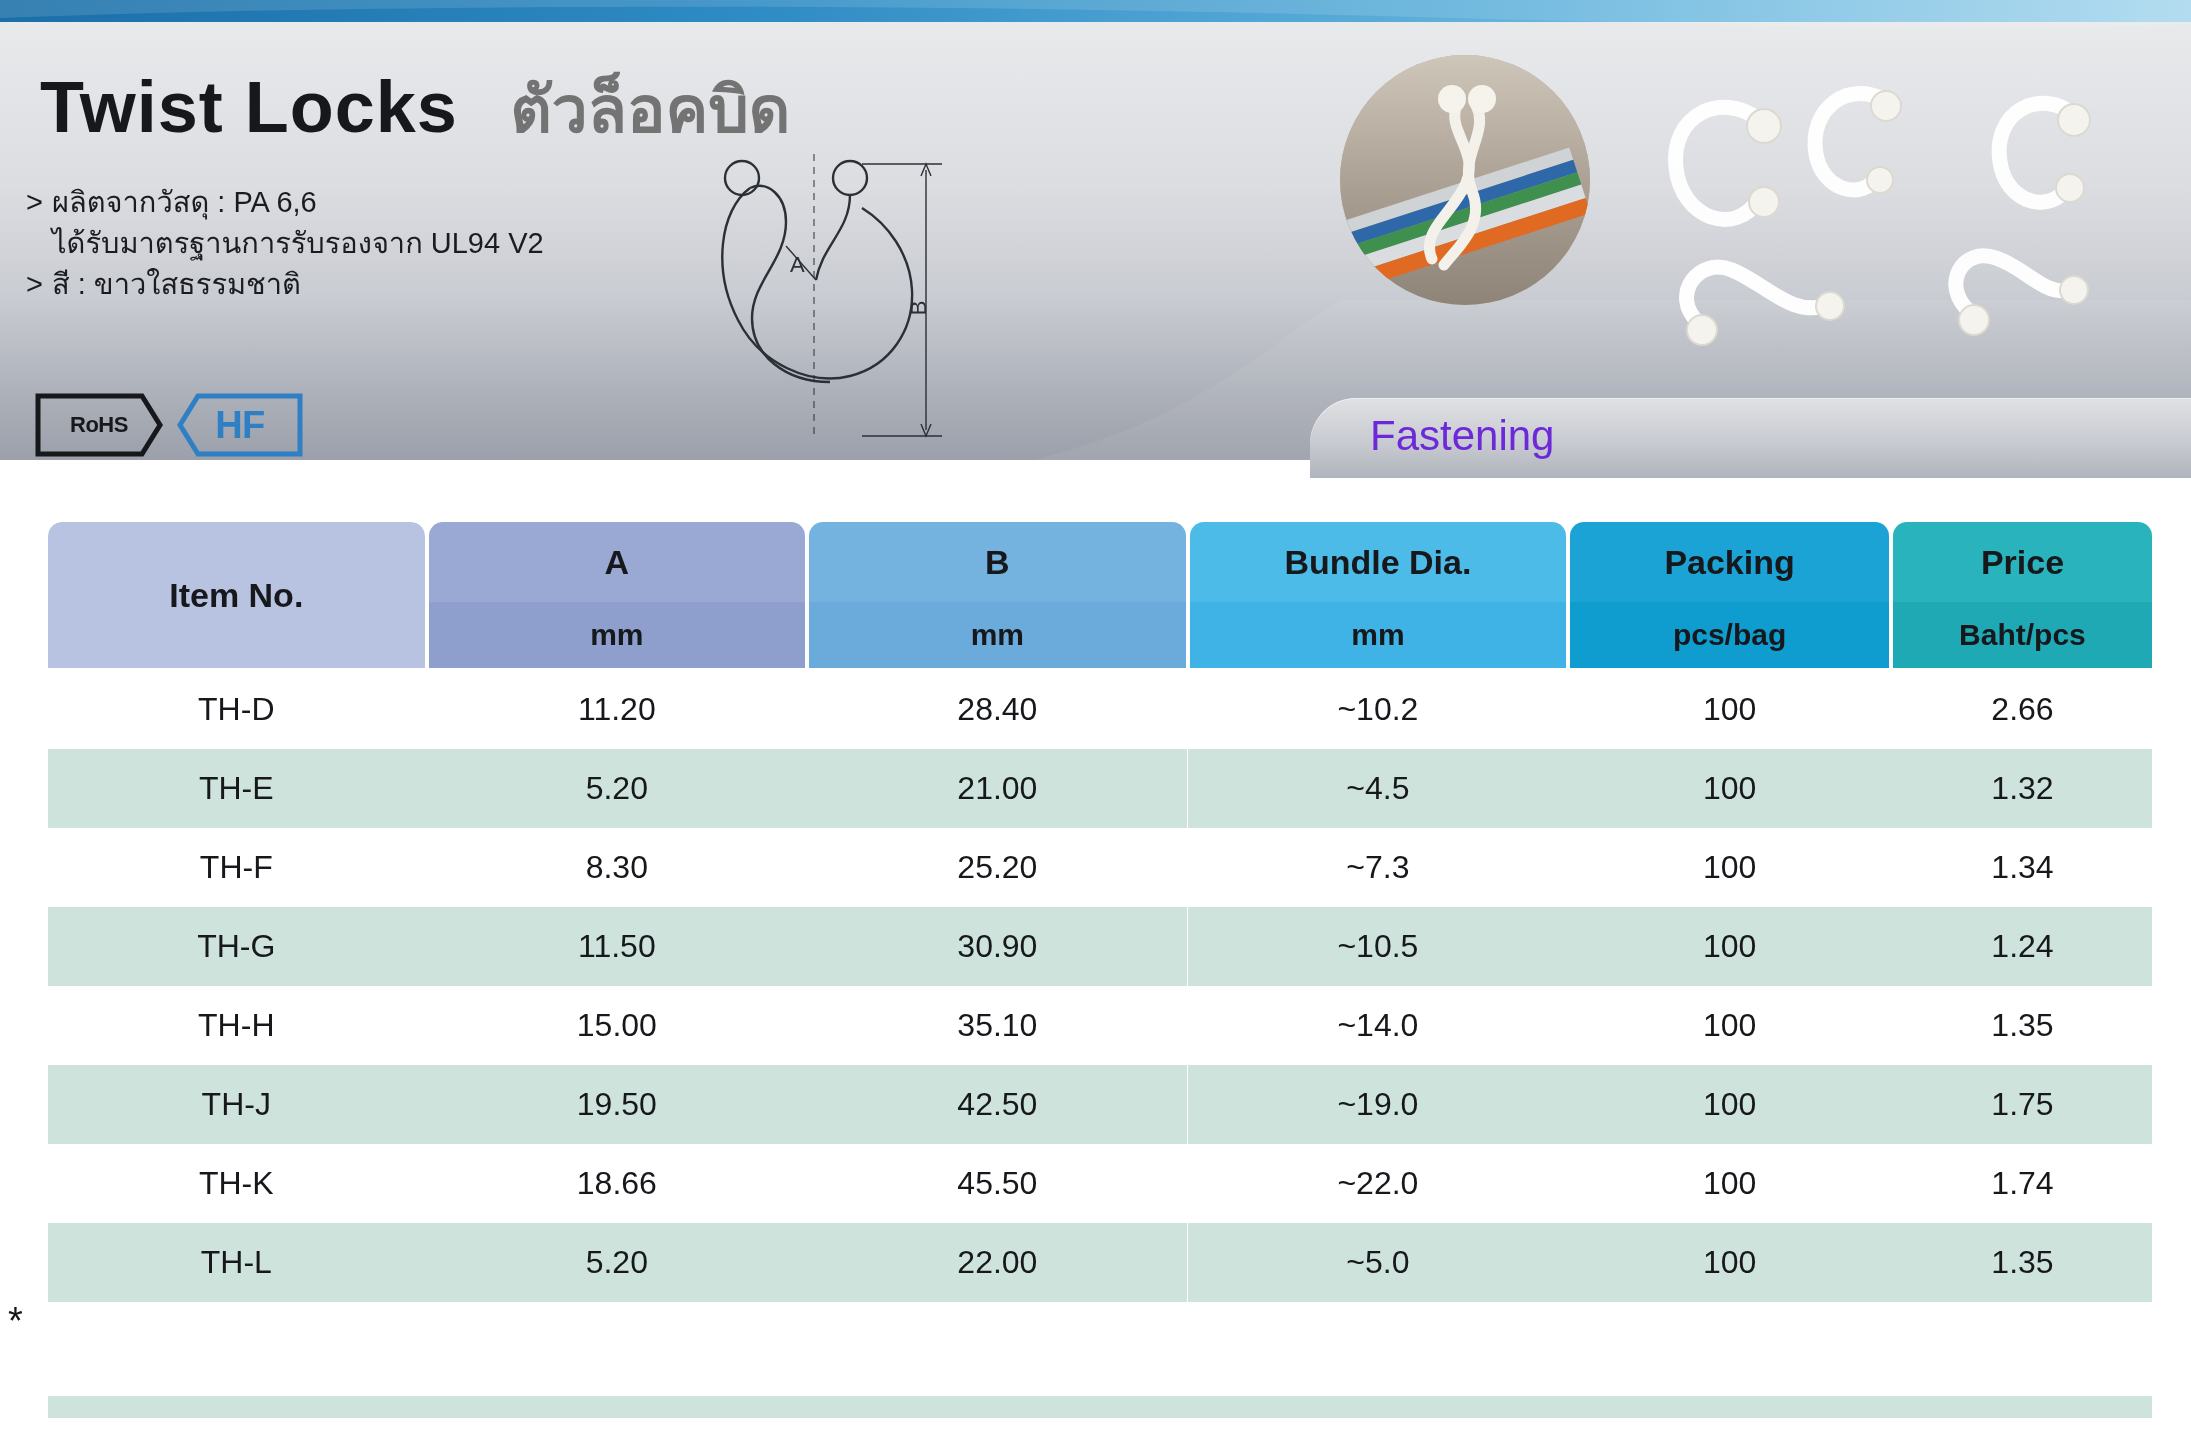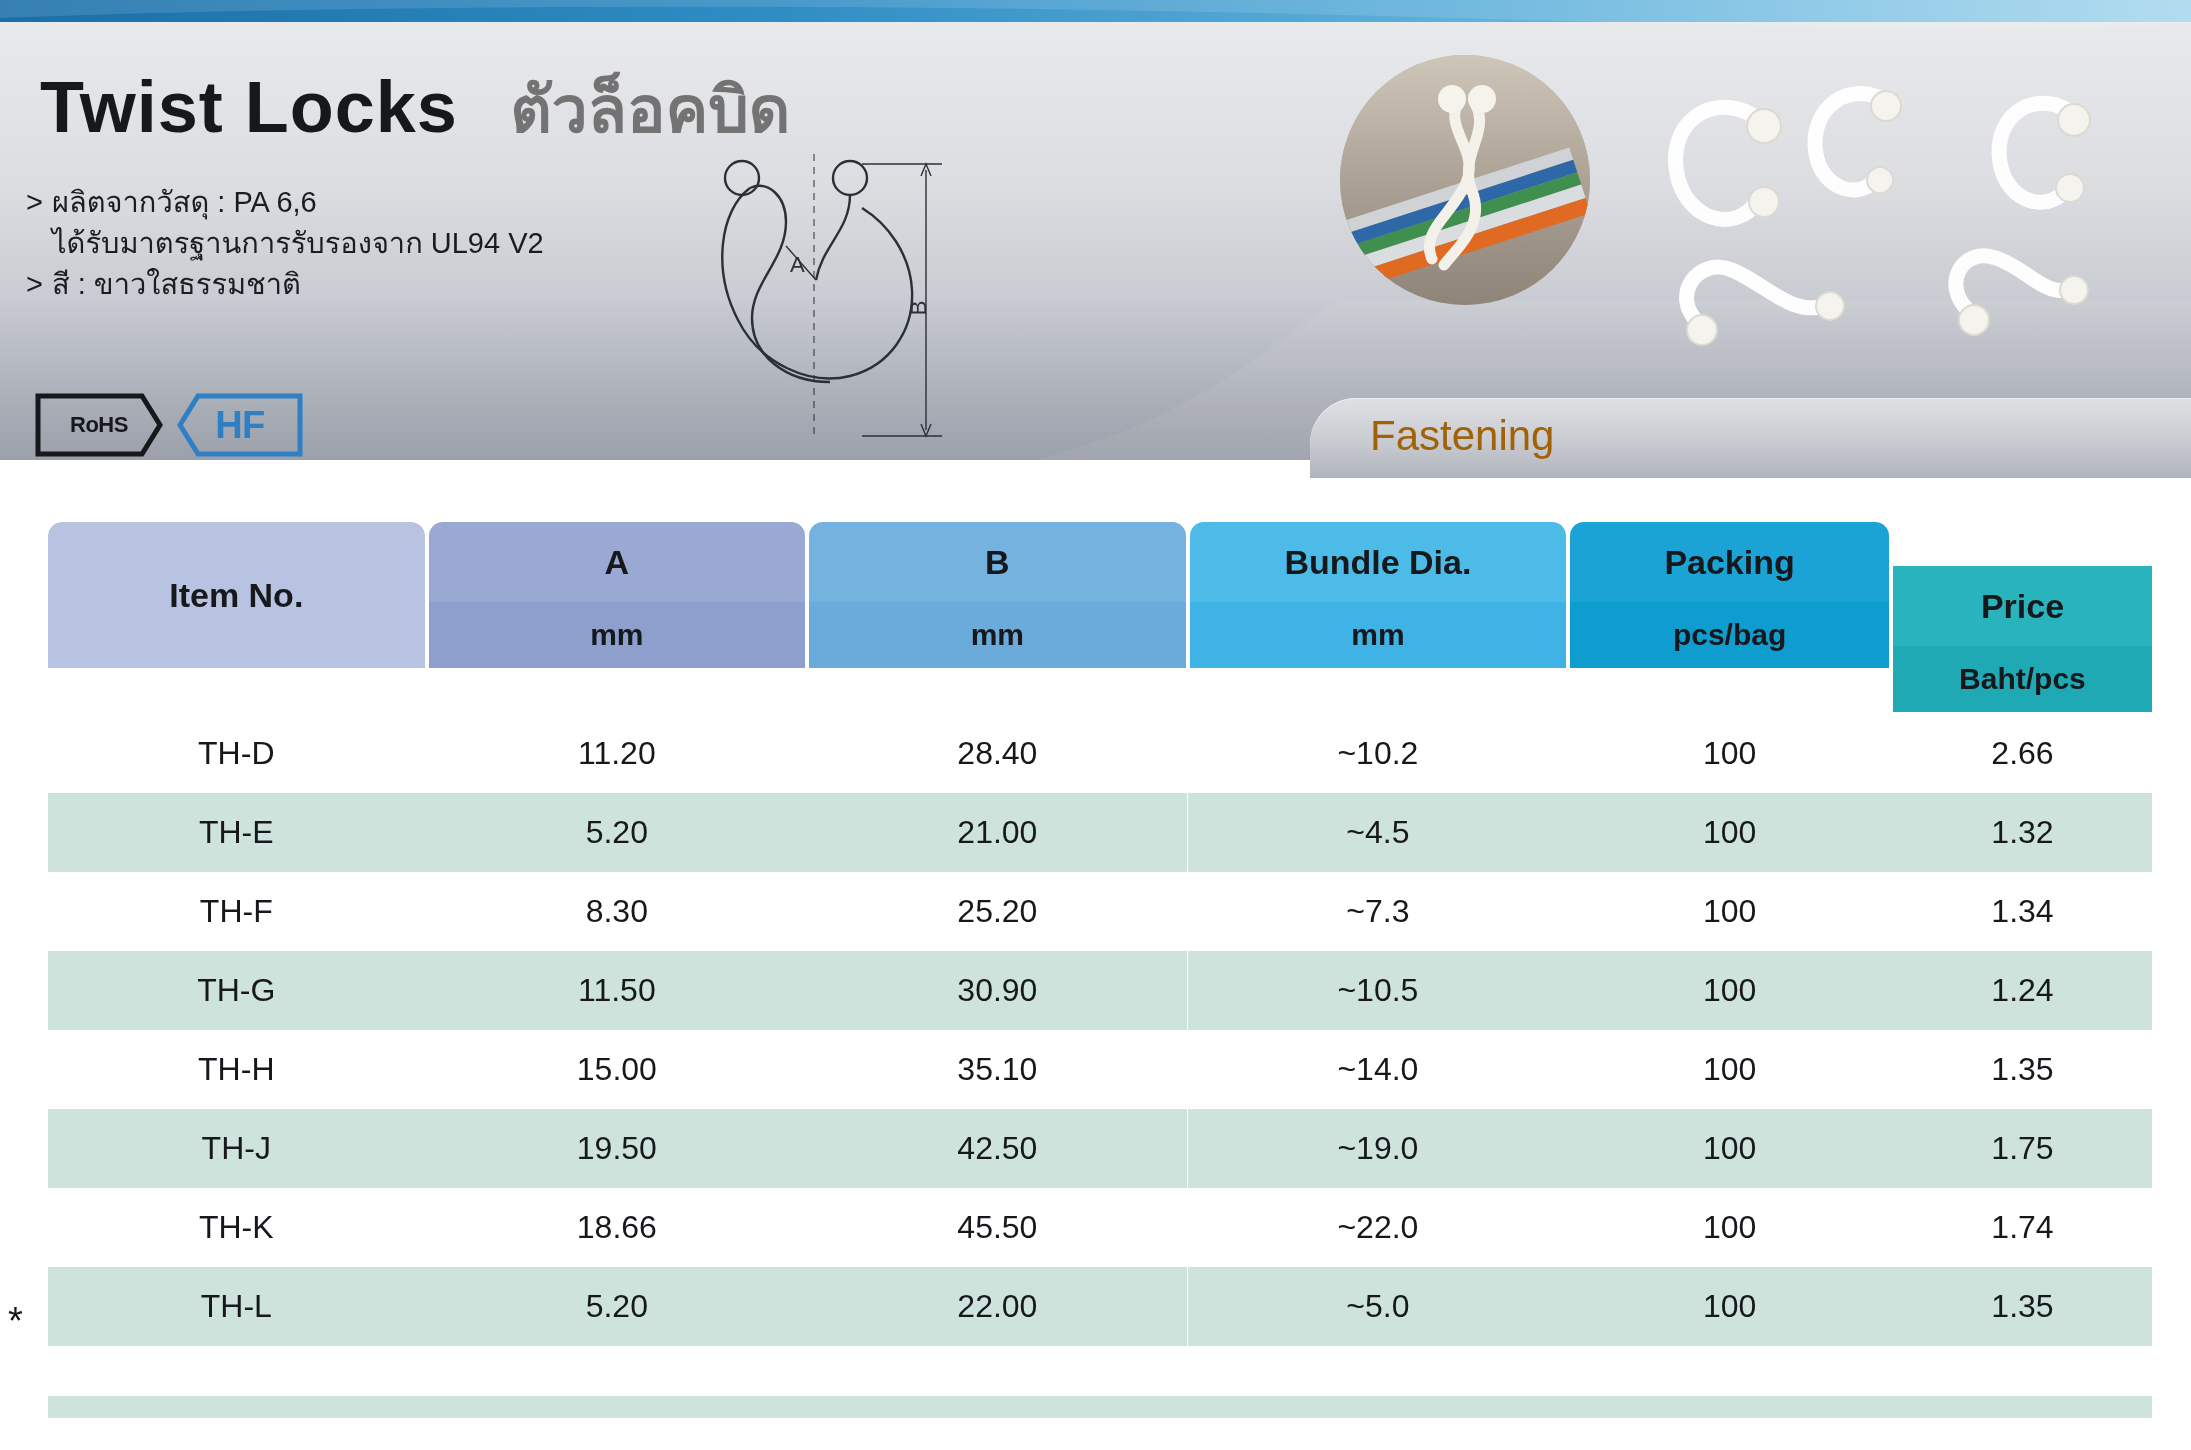--- a/index.html
+++ b/index.html
@@ -160,21 +160,21 @@
     height: 80px;
     background: linear-gradient(to bottom, #dfe1e4 0%, #c8cbd1 55%, #b0b4bc 100%);
     border-top-left-radius: 46px;
     box-shadow: inset 0 1px 0 #eceef0;
   }
   .fastening-label {
     position: absolute;
     left: 1370px;
     top: 412px;
     font-size: 42px;
-    color: #a16207;
+    color: #6d28d9;
     text-align: right;
   }
 
   
   .products {
     position: absolute;
     left: 1640px;
     top: 50px;
     width: 540px;
     height: 360px;
@@ -225,21 +225,21 @@
 
   .th-item .th-main { background: #b7c3e1; height: 146px; border-radius: 14px 14px 0 0; }
   .th-a .th-main    { background: #9aa9d4; }
   .th-a .th-sub     { background: #8e9fce; }
   .th-b .th-main    { background: #74b3e0; }
   .th-b .th-sub     { background: #6aabdc; }
   .th-bundle .th-main { background: #4dbbe8; }
   .th-bundle .th-sub  { background: #3fb3e5; }
   .th-pack .th-main { background: #1aa3d4; }
   .th-pack .th-sub  { background: #0f9ccf; }
-  .th-price .th-main { background: #29b3bd; margin-top: 44px; }
+  .th-price .th-main { background: #29b3bd; }
   .th-price .th-sub  { background: #1fa9b5; }
 
   .tbody { margin-top: 2px; }
   .trow {
     display: flex;
     align-items: stretch;
     height: 79px;
   }
   .trow.alt { background: #cfe3dd; text-align: center; }
   .tcell {

